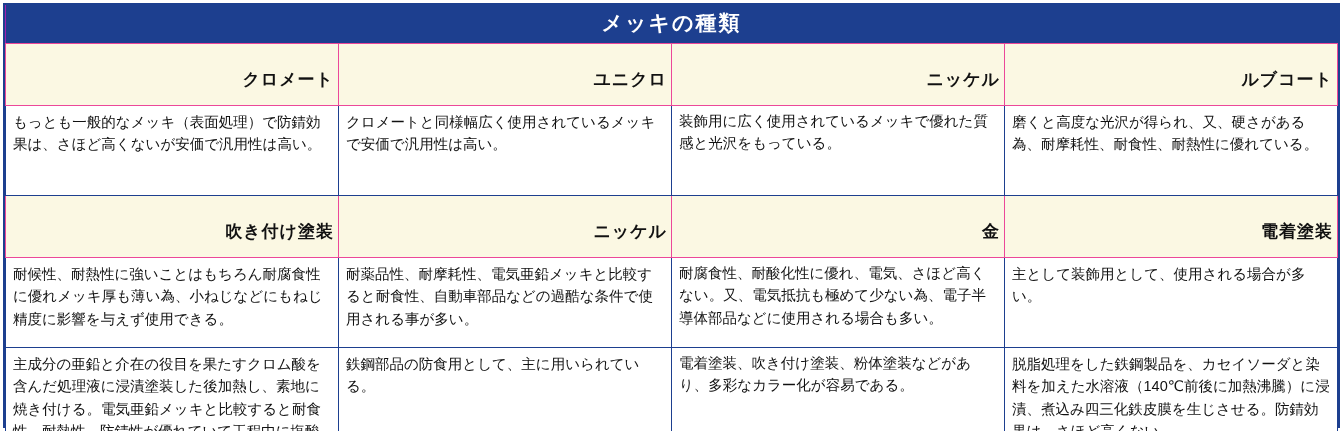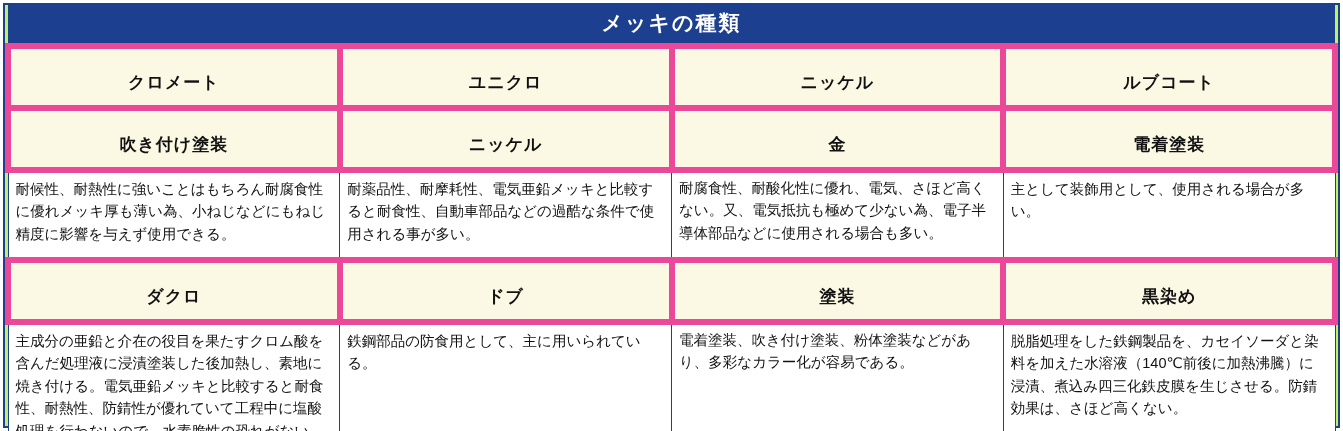--- a/index.html
+++ b/index.html
@@ -20,48 +20,48 @@
     overflow: hidden;
   }
   .table-wrap {
     position: absolute;
     left: 3px;
     top: 3px;
     width: 1337px;
     height: 425px;
     border: 2px solid #1d3f8f;
     box-sizing: border-box;
-    background: #bef264;
+    background: #a21caf;
   }
   table.mekki {
     border-collapse: collapse;
     width: 100%;
     height: 100%;
     table-layout: fixed;
   }
   .title-cell {
     background: #1d3f8f;
     color: #ffffff;
     text-align: center;
     font-weight: bold;
     font-size: 21px;
     letter-spacing: 2px;
     height: 32px;
     padding: 2px 0 4px 0;
     border: none;
   }
   td.hdr {
     background: #fbf8e3;
-    text-align: center;
+    text-align: right;
     font-weight: bold;
     font-size: 17px;
     color: #111111;
     height: 28px;
     padding: 14px 4px 4px 4px;
-    border: 6px solid #ec4899;
+    border: 1px solid #ec4899;
     letter-spacing: 1px;
   }
   td.body {
     background: #ffffff;
     vertical-align: top;
     font-size: 14.5px;
     line-height: 1.55;
     color: #111111;
     padding: 5px 7px 6px 7px;
     border: 1px solid #1d3f8f;
@@ -88,20 +88,34 @@
         <tr>
           <td class="title-cell" colspan="4">メッキの種類</td>
         </tr>
 
         <tr class="r1">
           <td class="hdr col1">クロメート</td>
           <td class="hdr col2">ユニクロ</td>
           <td class="hdr col3">ニッケル</td>
           <td class="hdr col4">ルブコート</td>
         </tr>
+        <tr class="r2">
+          <td class="body col1">
+            <p>もっとも一般的なメッキ（表面処理）で防錆効果は、さほど高くないが安価で汎用性は高い。</p>
+          </td>
+          <td class="body col2">
+            <p>クロメートと同様幅広く使用されているメッキで安価で汎用性は高い。</p>
+          </td>
+          <td class="body col3">
+            <p>装飾用に広く使用されているメッキで優れた質感と光沢をもっている。</p>
+          </td>
+          <td class="body col4">
+            <p>磨くと高度な光沢が得られ、又、硬さがある為、耐摩耗性、耐食性、耐熱性に優れている。</p>
+          </td>
+        </tr>
 
         <tr class="r1">
           <td class="hdr col1">吹き付け塗装</td>
           <td class="hdr col2">ニッケル</td>
           <td class="hdr col3">金</td>
           <td class="hdr col4">電着塗装</td>
         </tr>
         <tr class="r2">
           <td class="body col1">
             <p>耐候性、耐熱性に強いことはもちろん耐腐食性に優れメッキ厚も薄い為、小ねじなどにもねじ精度に影響を与えず使用できる。</p>
@@ -110,26 +124,20 @@
             <p>耐薬品性、耐摩耗性、電気亜鉛メッキと比較すると耐食性、自動車部品などの過酷な条件で使用される事が多い。</p>
           </td>
           <td class="body col3">
             <p>耐腐食性、耐酸化性に優れ、電気、さほど高くない。又、電気抵抗も極めて少ない為、電子半導体部品などに使用される場合も多い。</p>
           </td>
           <td class="body col4">
             <p>主として装飾用として、使用される場合が多い。</p>
           </td>
         </tr>
 
-        <tr class="r1">
-          <td class="hdr col1">ダクロ</td>
-          <td class="hdr col2">ドブ</td>
-          <td class="hdr col3">塗装</td>
-          <td class="hdr col4">黒染め</td>
-        </tr>
         <tr class="r3">
           <td class="body col1">
             <p>主成分の亜鉛と介在の役目を果たすクロム酸を含んだ処理液に浸漬塗装した後加熱し、素地に焼き付ける。電気亜鉛メッキと比較すると耐食性、耐熱性、防錆性が優れていて工程中に塩酸処理を行わないので、水素脆性の恐れがない。</p>
           </td>
           <td class="body col2">
             <p>鉄鋼部品の防食用として、主に用いられている。</p>
 
           </td>
           <td class="body col3">
             <p>電着塗装、吹き付け塗装、粉体塗装などがあり、多彩なカラー化が容易である。</p>

